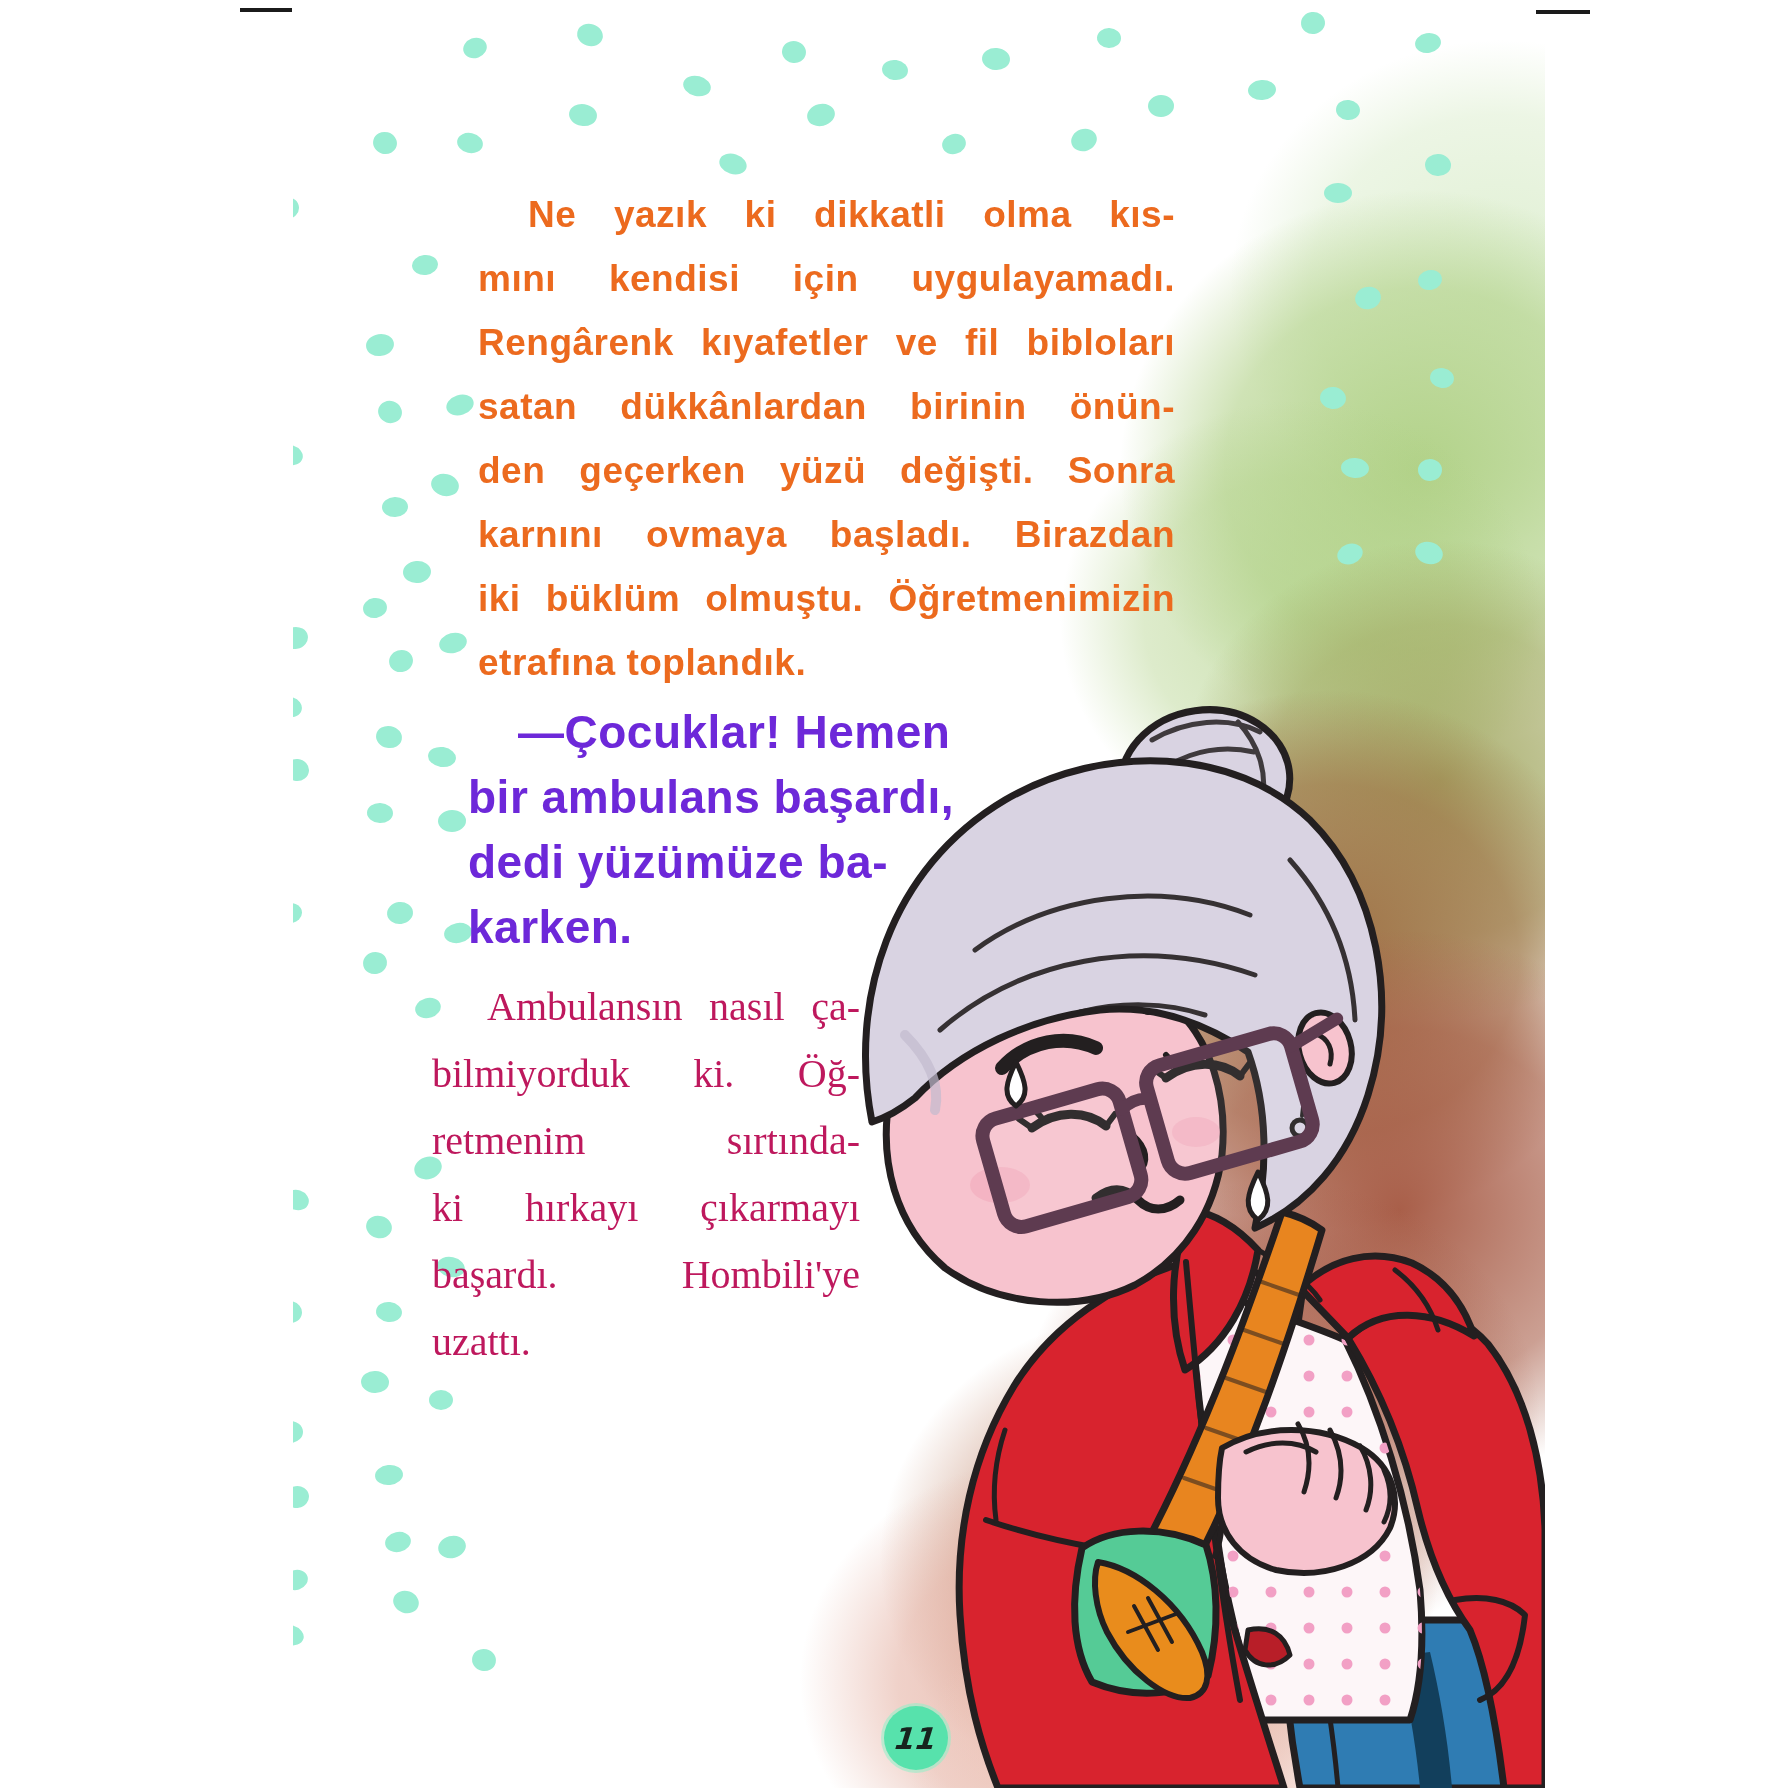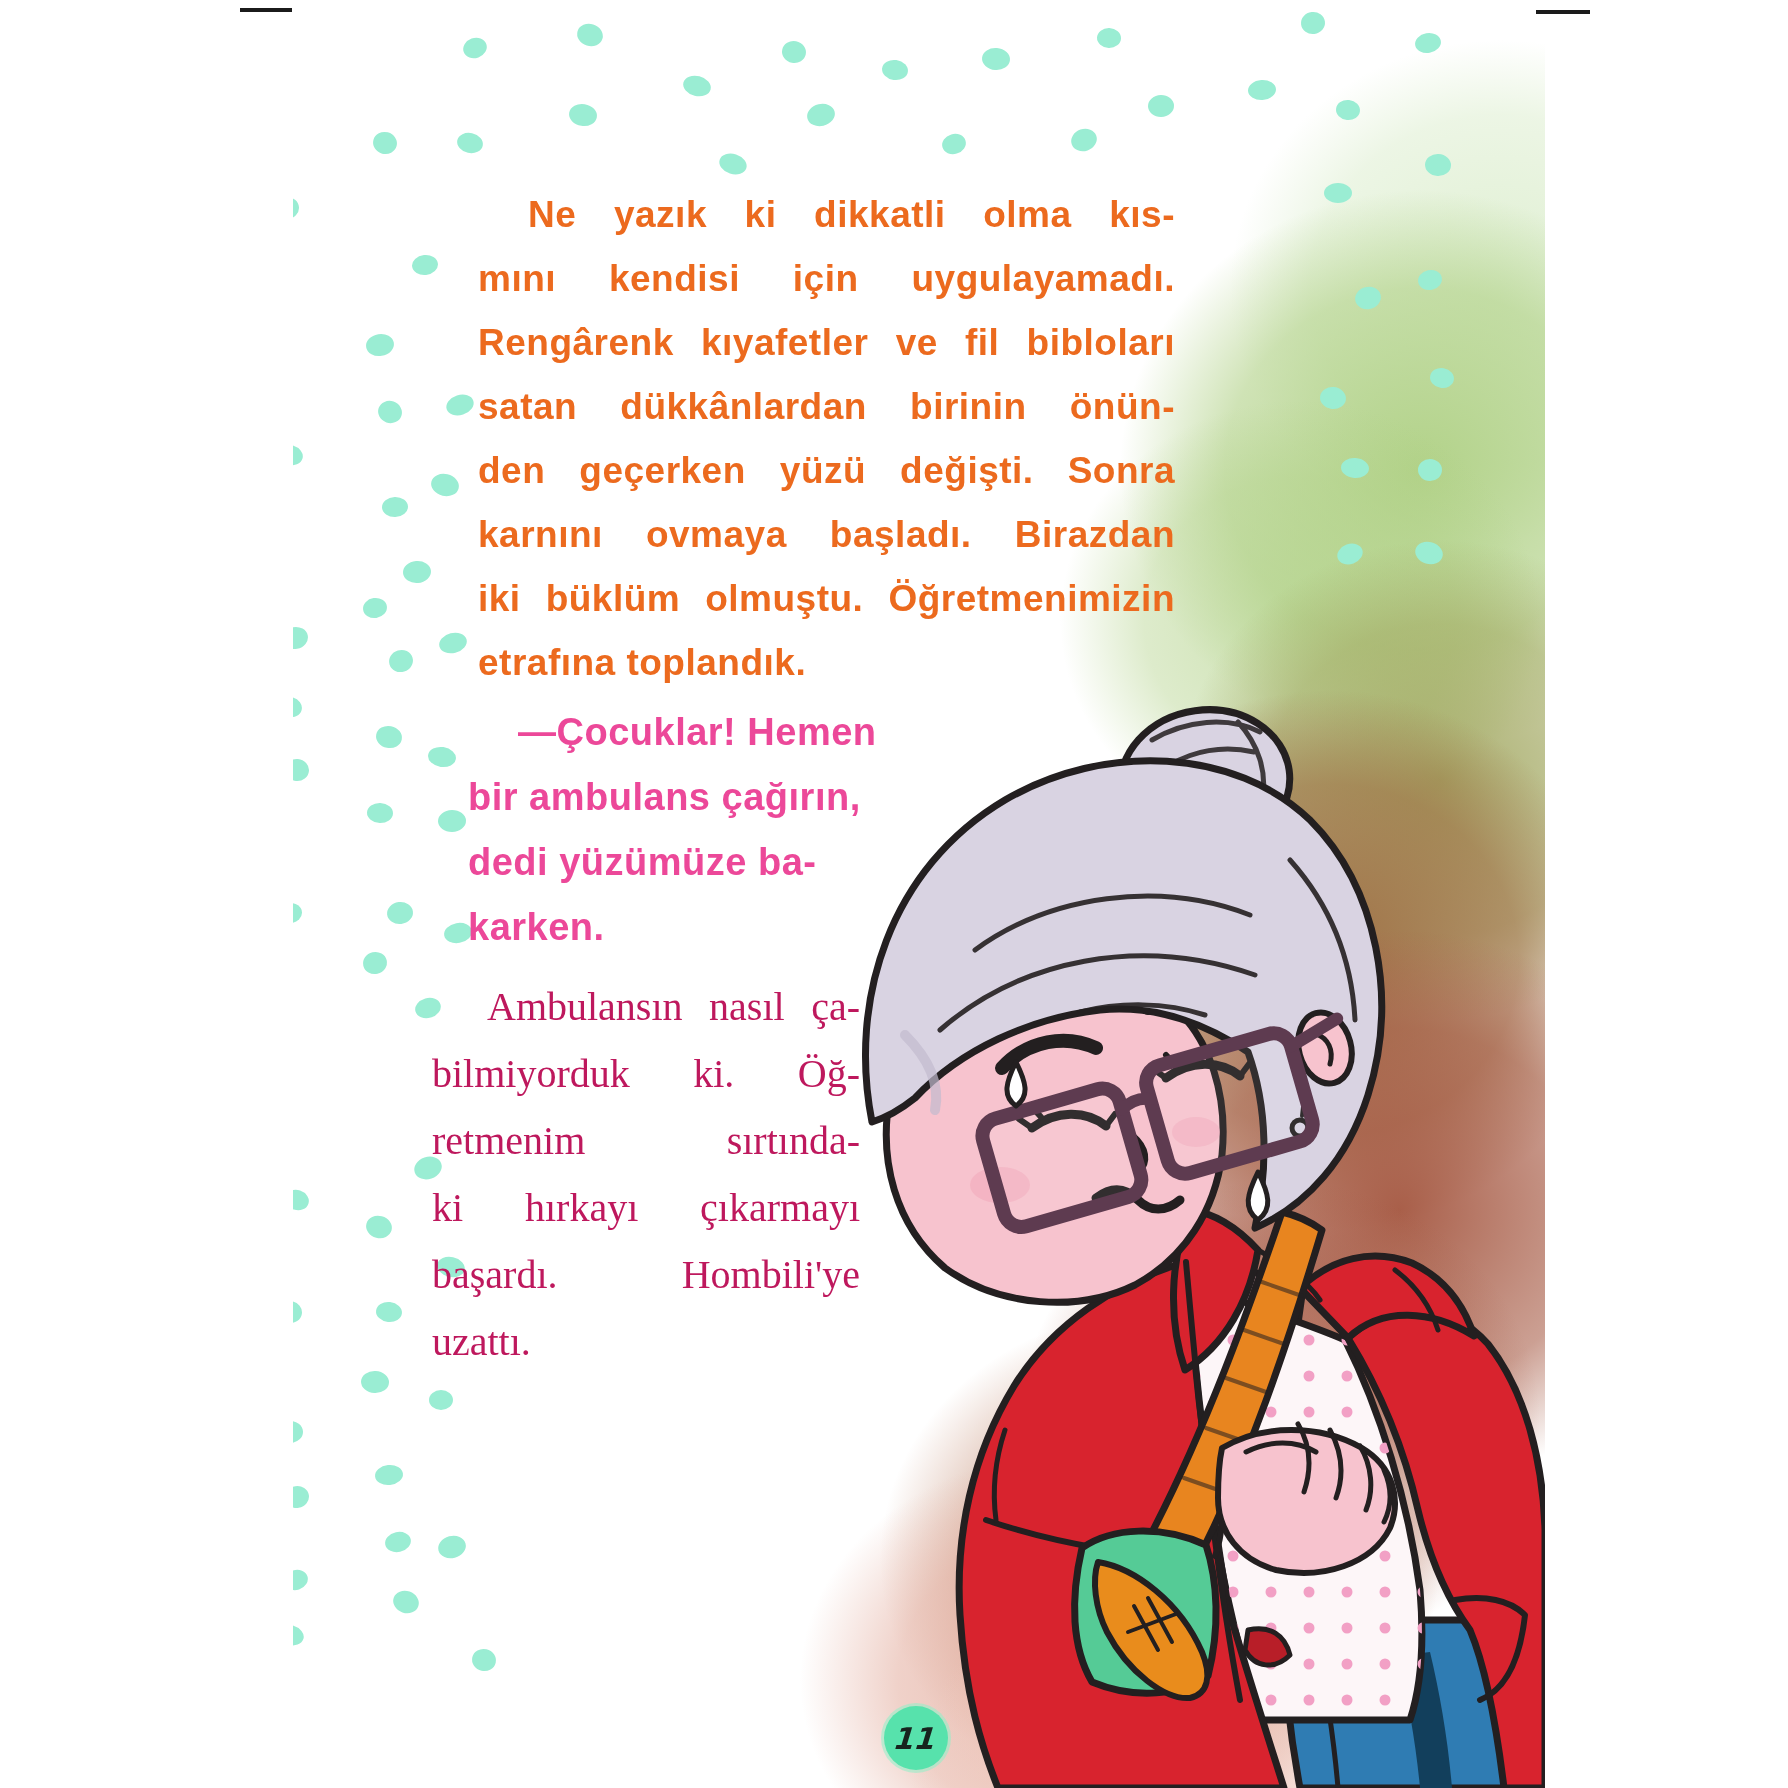--- a/index.html
+++ b/index.html
@@ -375,23 +375,23 @@
 <div class="para comic" id="para-orange" style="left: 455px; top: 183px; width: 697px; color: rgb(236, 106, 30); font-size: 37px; line-height: 64px; margin-left: 23px;">
     <div class="tline j" style="text-indent: 50px;">Ne yazık ki dikkatli olma kıs-</div>
     <div class="tline j">mını kendisi için uygulayamadı.</div>
     <div class="tline j">Rengârenk kıyafetler ve fil bibloları</div>
     <div class="tline j">satan dükkânlardan birinin önün-</div>
     <div class="tline j">den geçerken yüzü değişti. Sonra</div>
     <div class="tline j">karnını ovmaya başladı. Birazdan</div>
     <div class="tline j">iki büklüm olmuştu. Öğretmenimizin</div>
     <div class="tline">etrafına toplandık.</div>
   </div>
-<div class="para comic" id="para-blue" style="left: 468px; top: 700px; width: 640px; color: #ec4899; font-size: 38px; line-height: 65px;">
+<div class="para comic" id="para-blue" style="left: 468px; top: 700px; width: 640px; color: #6d28d9; font-size: 46px; line-height: 65px;">
     <div class="tline" style="text-indent: 50px;">—Çocuklar! Hemen</div>
-    <div class="tline">bir ambulans çağırın,</div>
+    <div class="tline">bir ambulans başardı,</div>
     <div class="tline">dedi yüzümüze ba-</div>
     <div class="tline">karken.</div>
   </div>
 <div class="para serif" id="para-black" style="left: 432px; top: 973px; width: 428px; color: #be185d; font-size: 40px; line-height: 67px;">
     <div class="tline j" style="text-indent: 55px;">Ambulansın nasıl ça-</div>
     <div class="tline j">bilmiyorduk ki. Öğ-</div>
     <div class="tline j">retmenim sırtında-</div>
     <div class="tline j">ki hırkayı çıkarmayı</div>
     <div class="tline j">başardı. Hombili'ye</div>
     <div class="tline">uzattı.</div>

